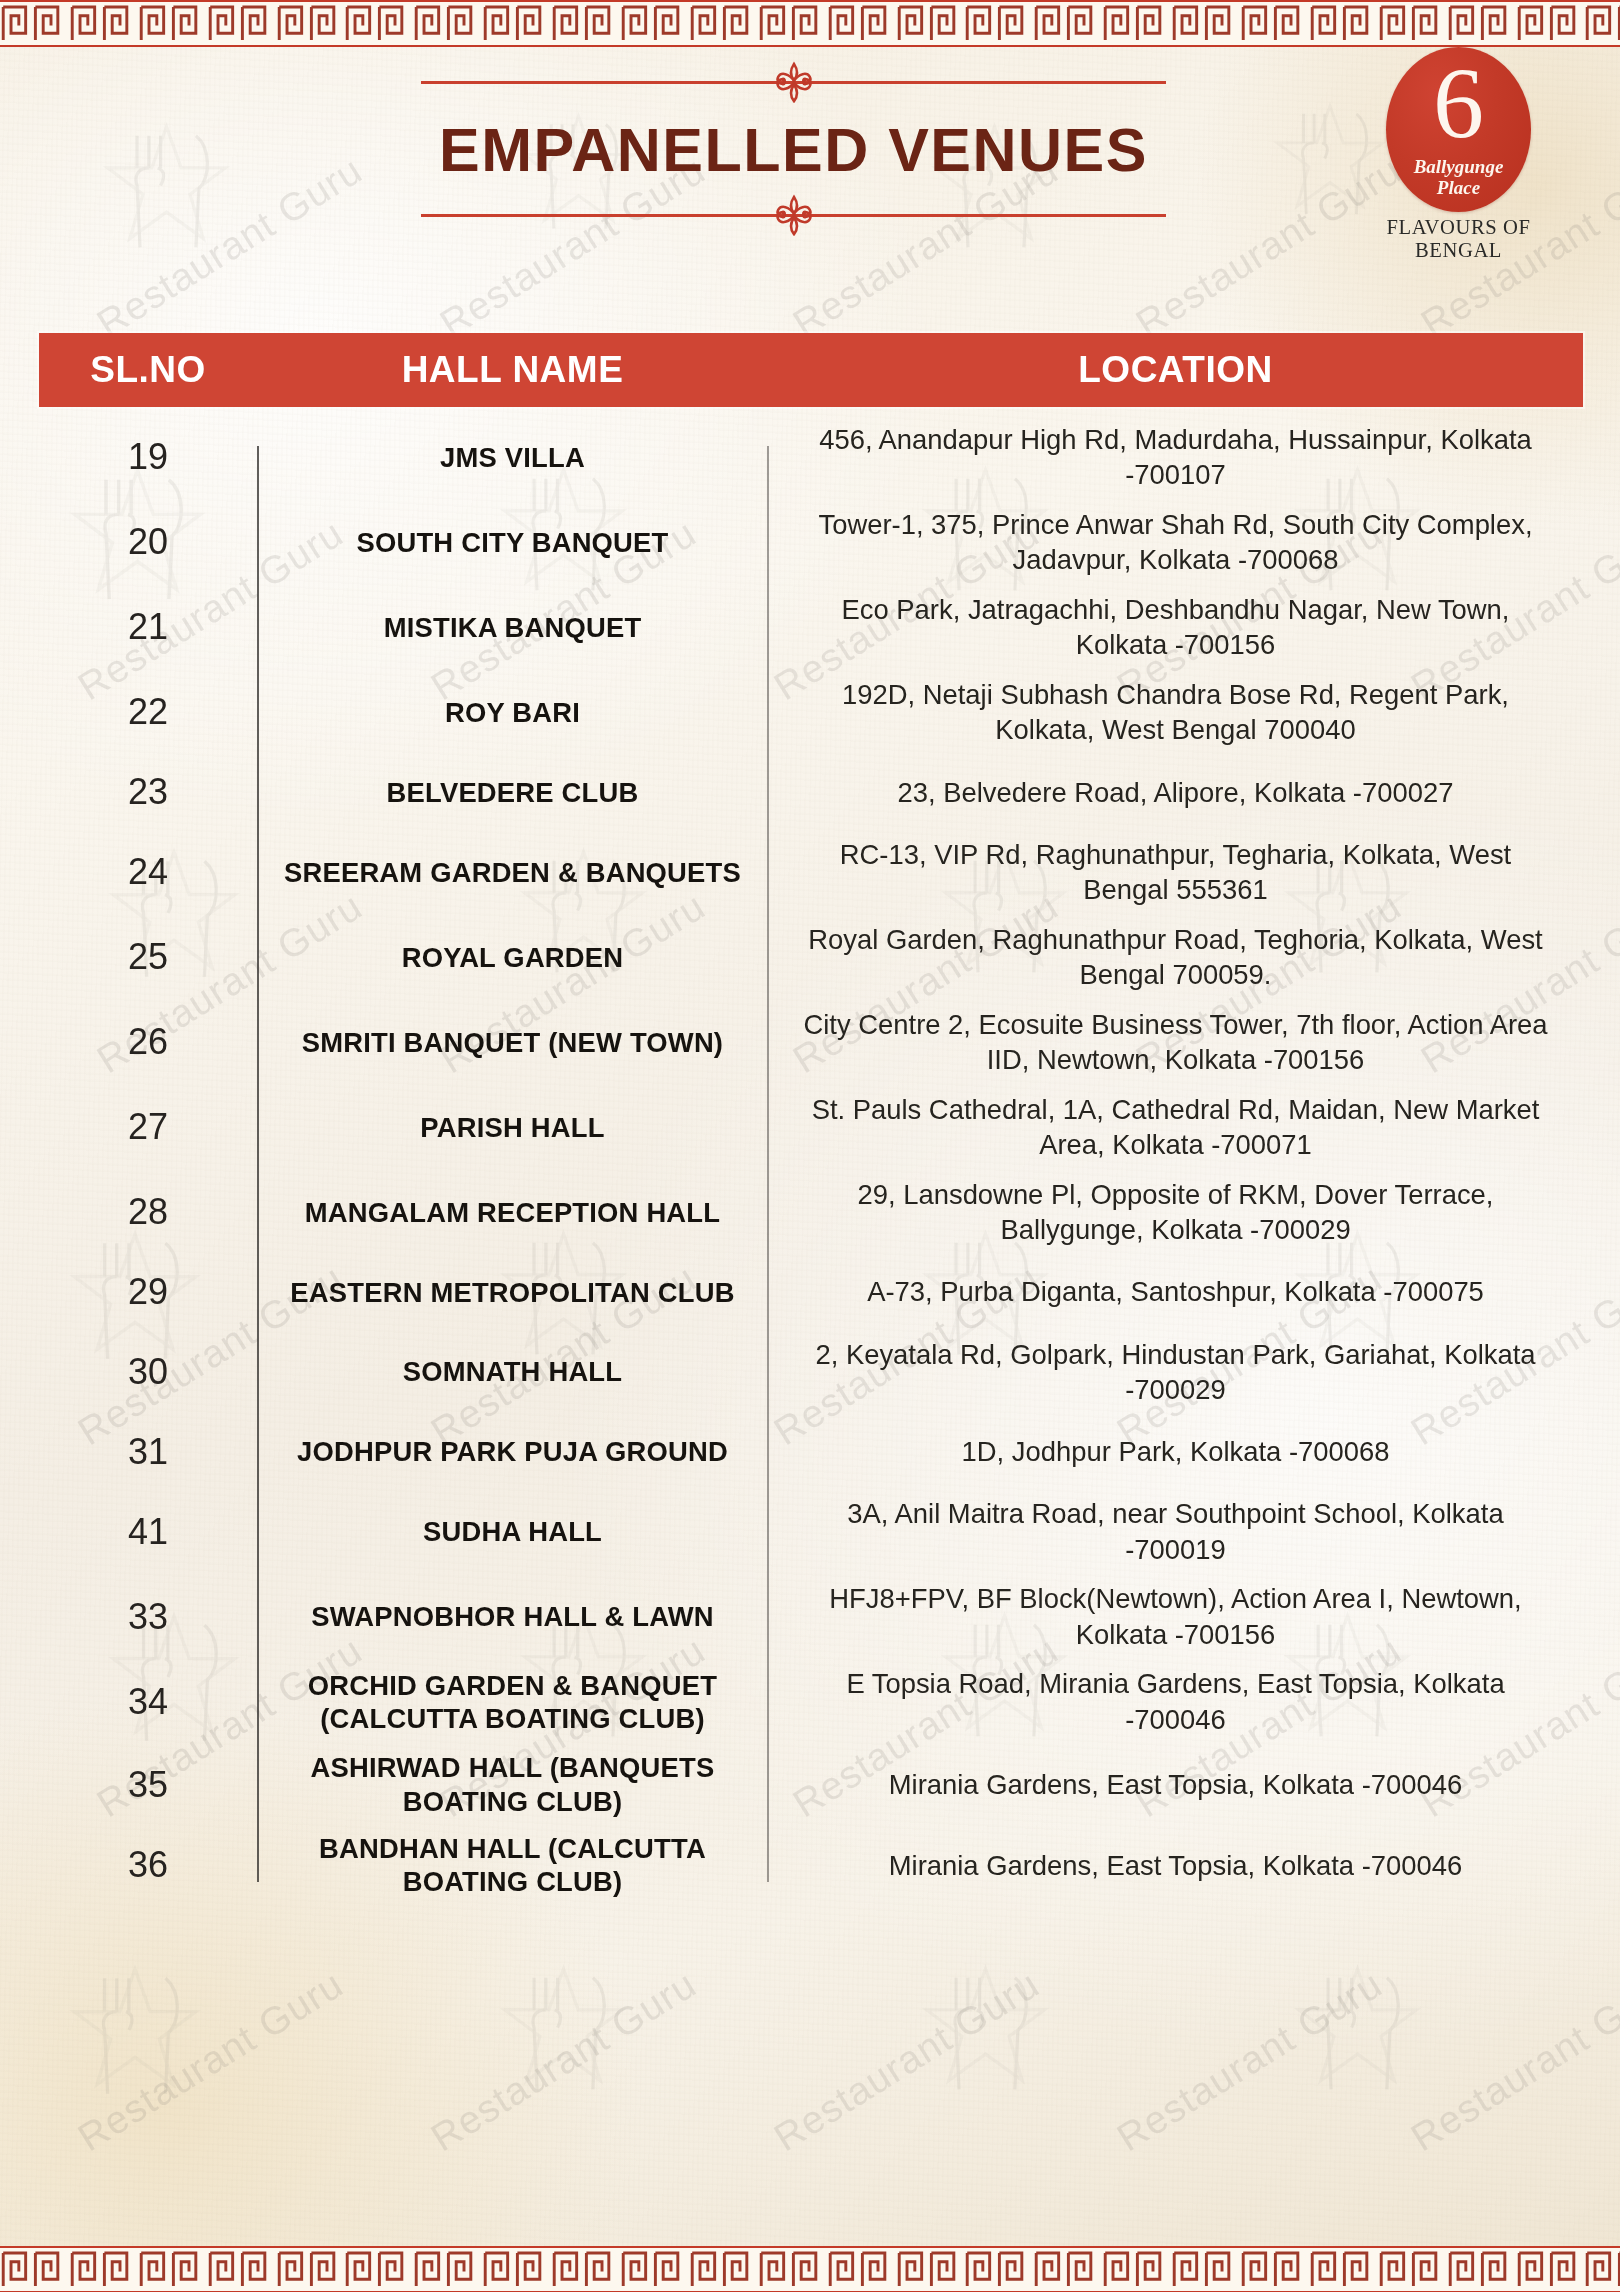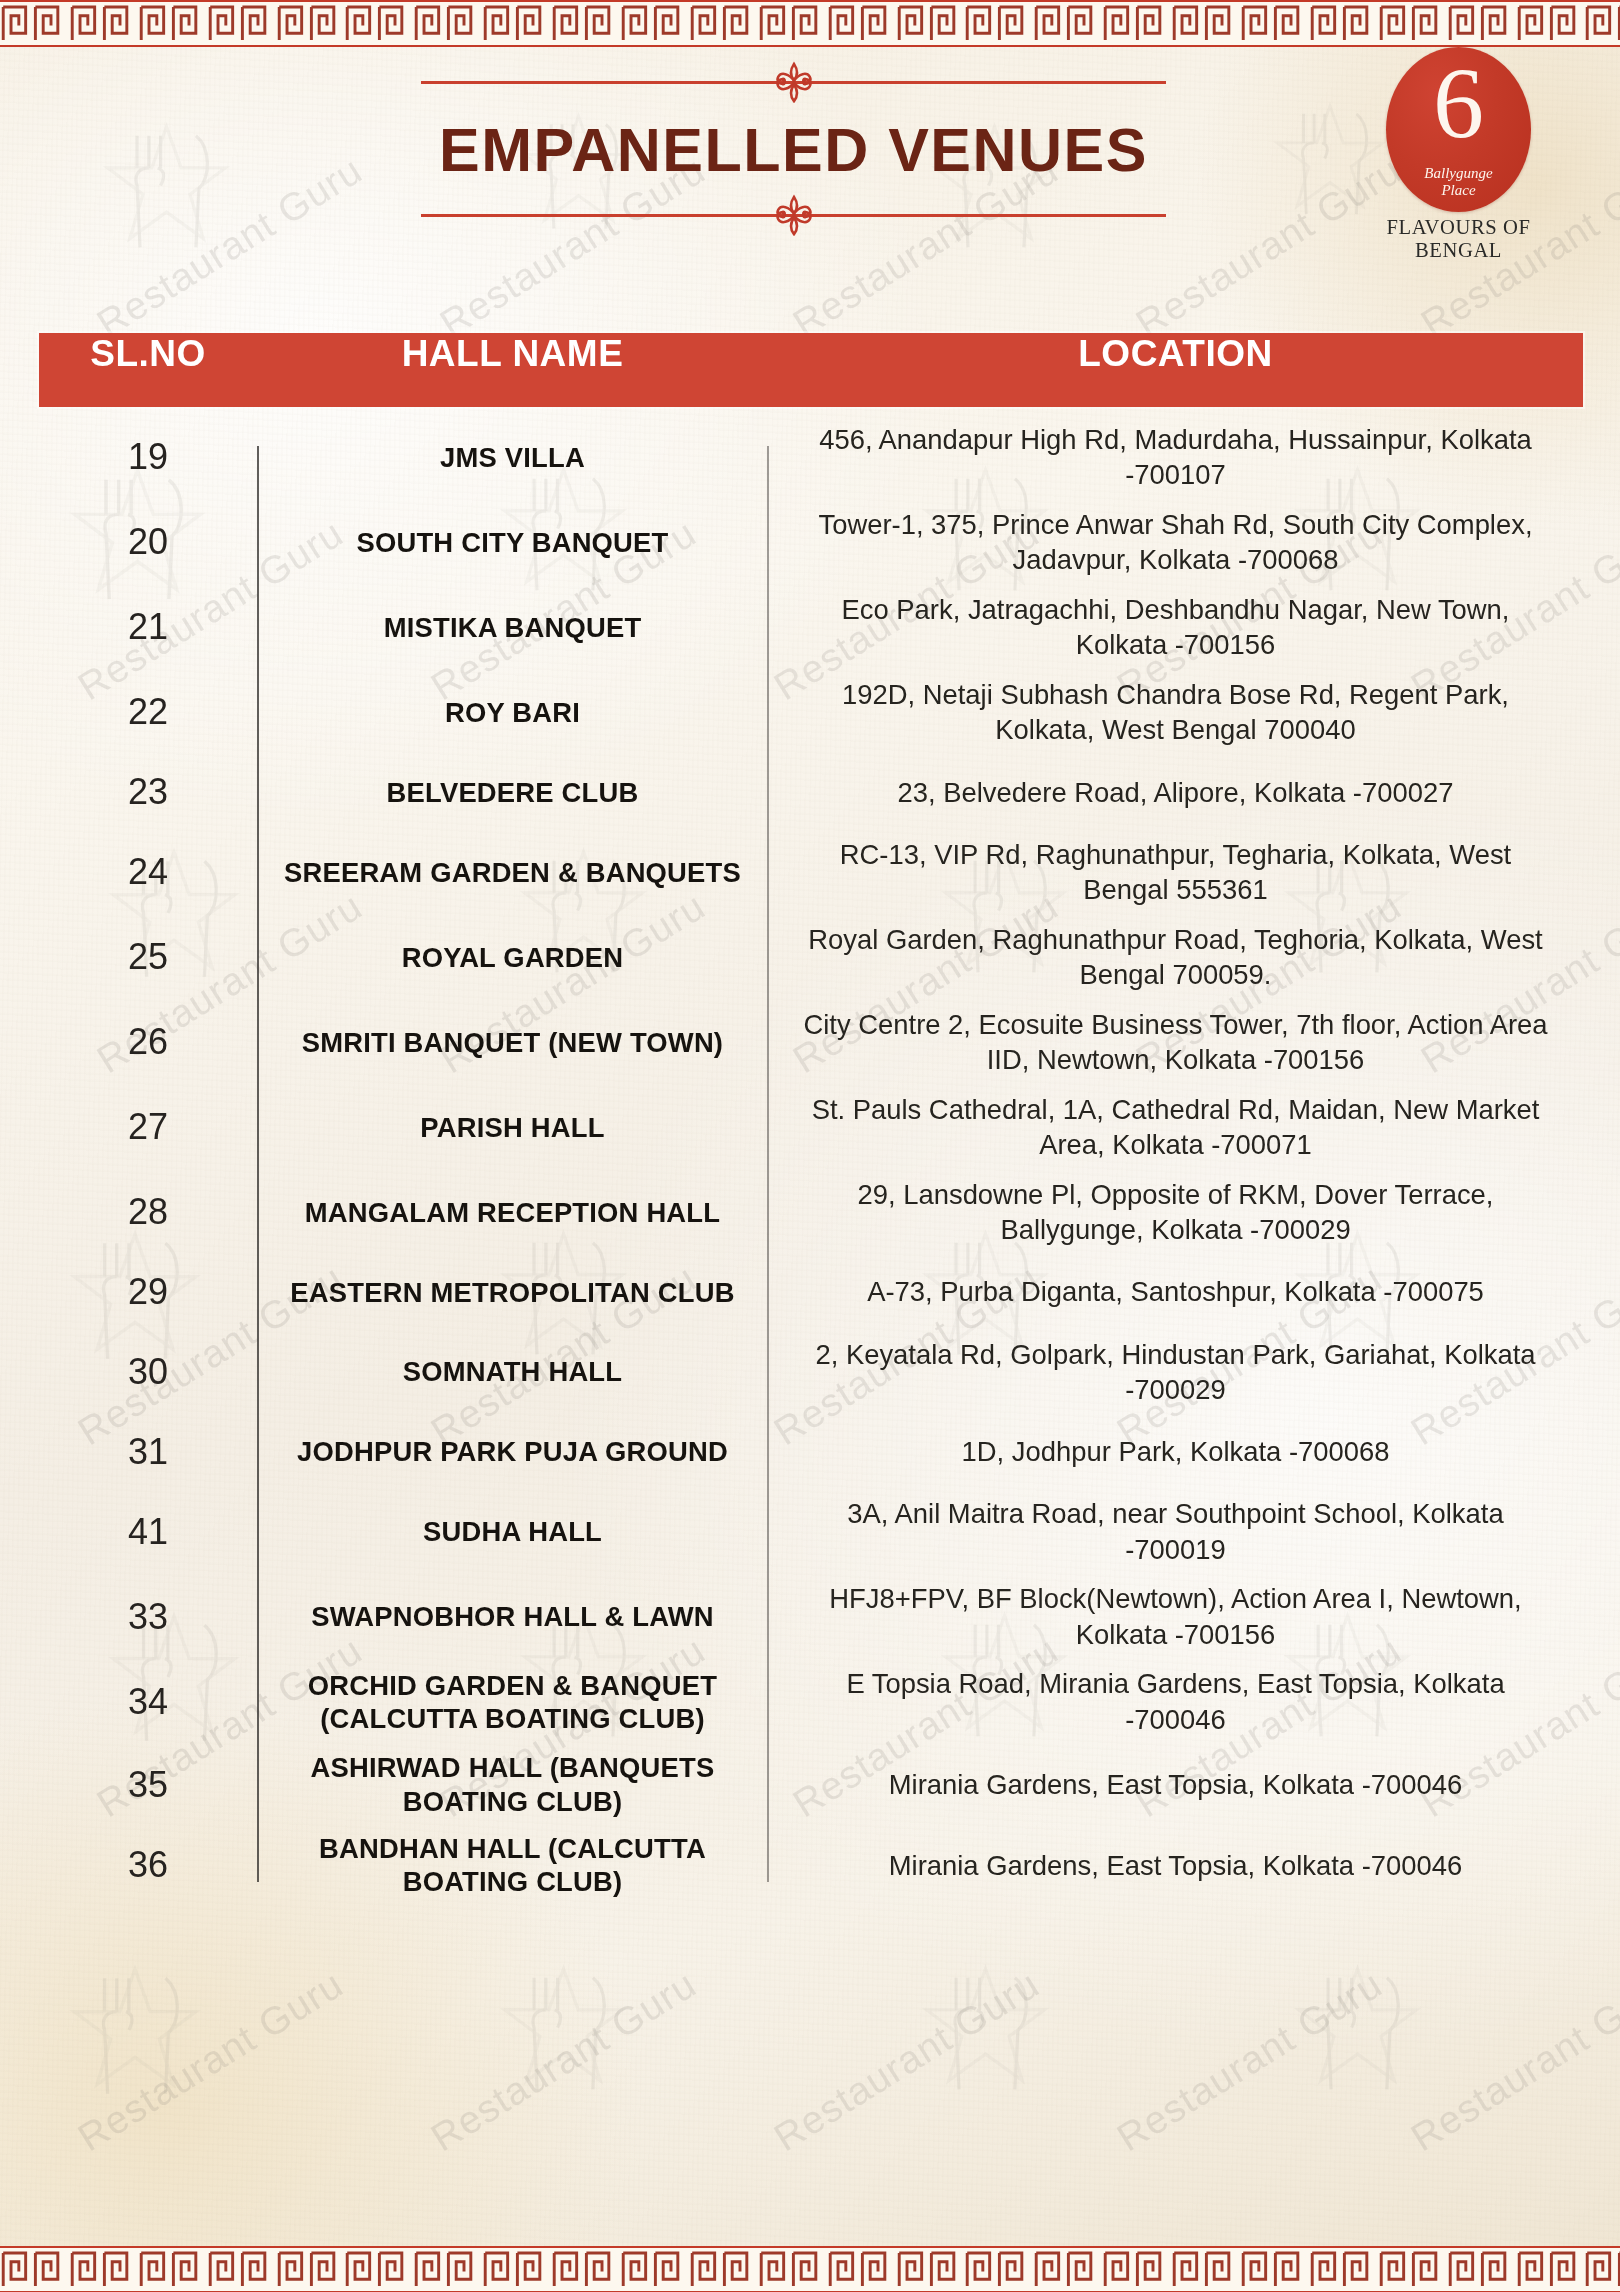--- a/index.html
+++ b/index.html
@@ -138,23 +138,23 @@
     color: #fdf6ee;
     font-weight: 400;
   }
   .logo-name {
     position: absolute;
     left: 0; right: 0;
     bottom: 13.7px;
     color: #fdf6ee;
     font-family: "Liberation Serif", serif;
     font-style: italic;
-    font-size: 15px;
+    font-size: 19px;
     line-height: 1.12;
-    font-weight: 400;
+    font-weight: 700;
   }
   .logo-tag {
     margin-top: 3.9px;
     font-family: "Liberation Serif", serif;
     font-size: 20.6px;
     letter-spacing: 0.6px;
     color: #2a2a28;
     font-weight: 400;
   }
 
@@ -162,21 +162,21 @@
   .table-wrap {
     position: absolute;
     top: 333px;
     left: 39px;
     width: 1544px;
   }
   .thead {
     display: flex;
     background: #cf4534;
     height: 74px;
-    align-items: flex-start;
+    align-items: center;
     box-shadow: 0 0 0 2px rgba(255,255,255,0.45);
   }
   .th {
     color: #ffffff;
     font-weight: 700;
     font-size: 37px;
     letter-spacing: 0.5px;
     text-align: center;
   }
   .col-sl   { flex: 0 0 218px; }

